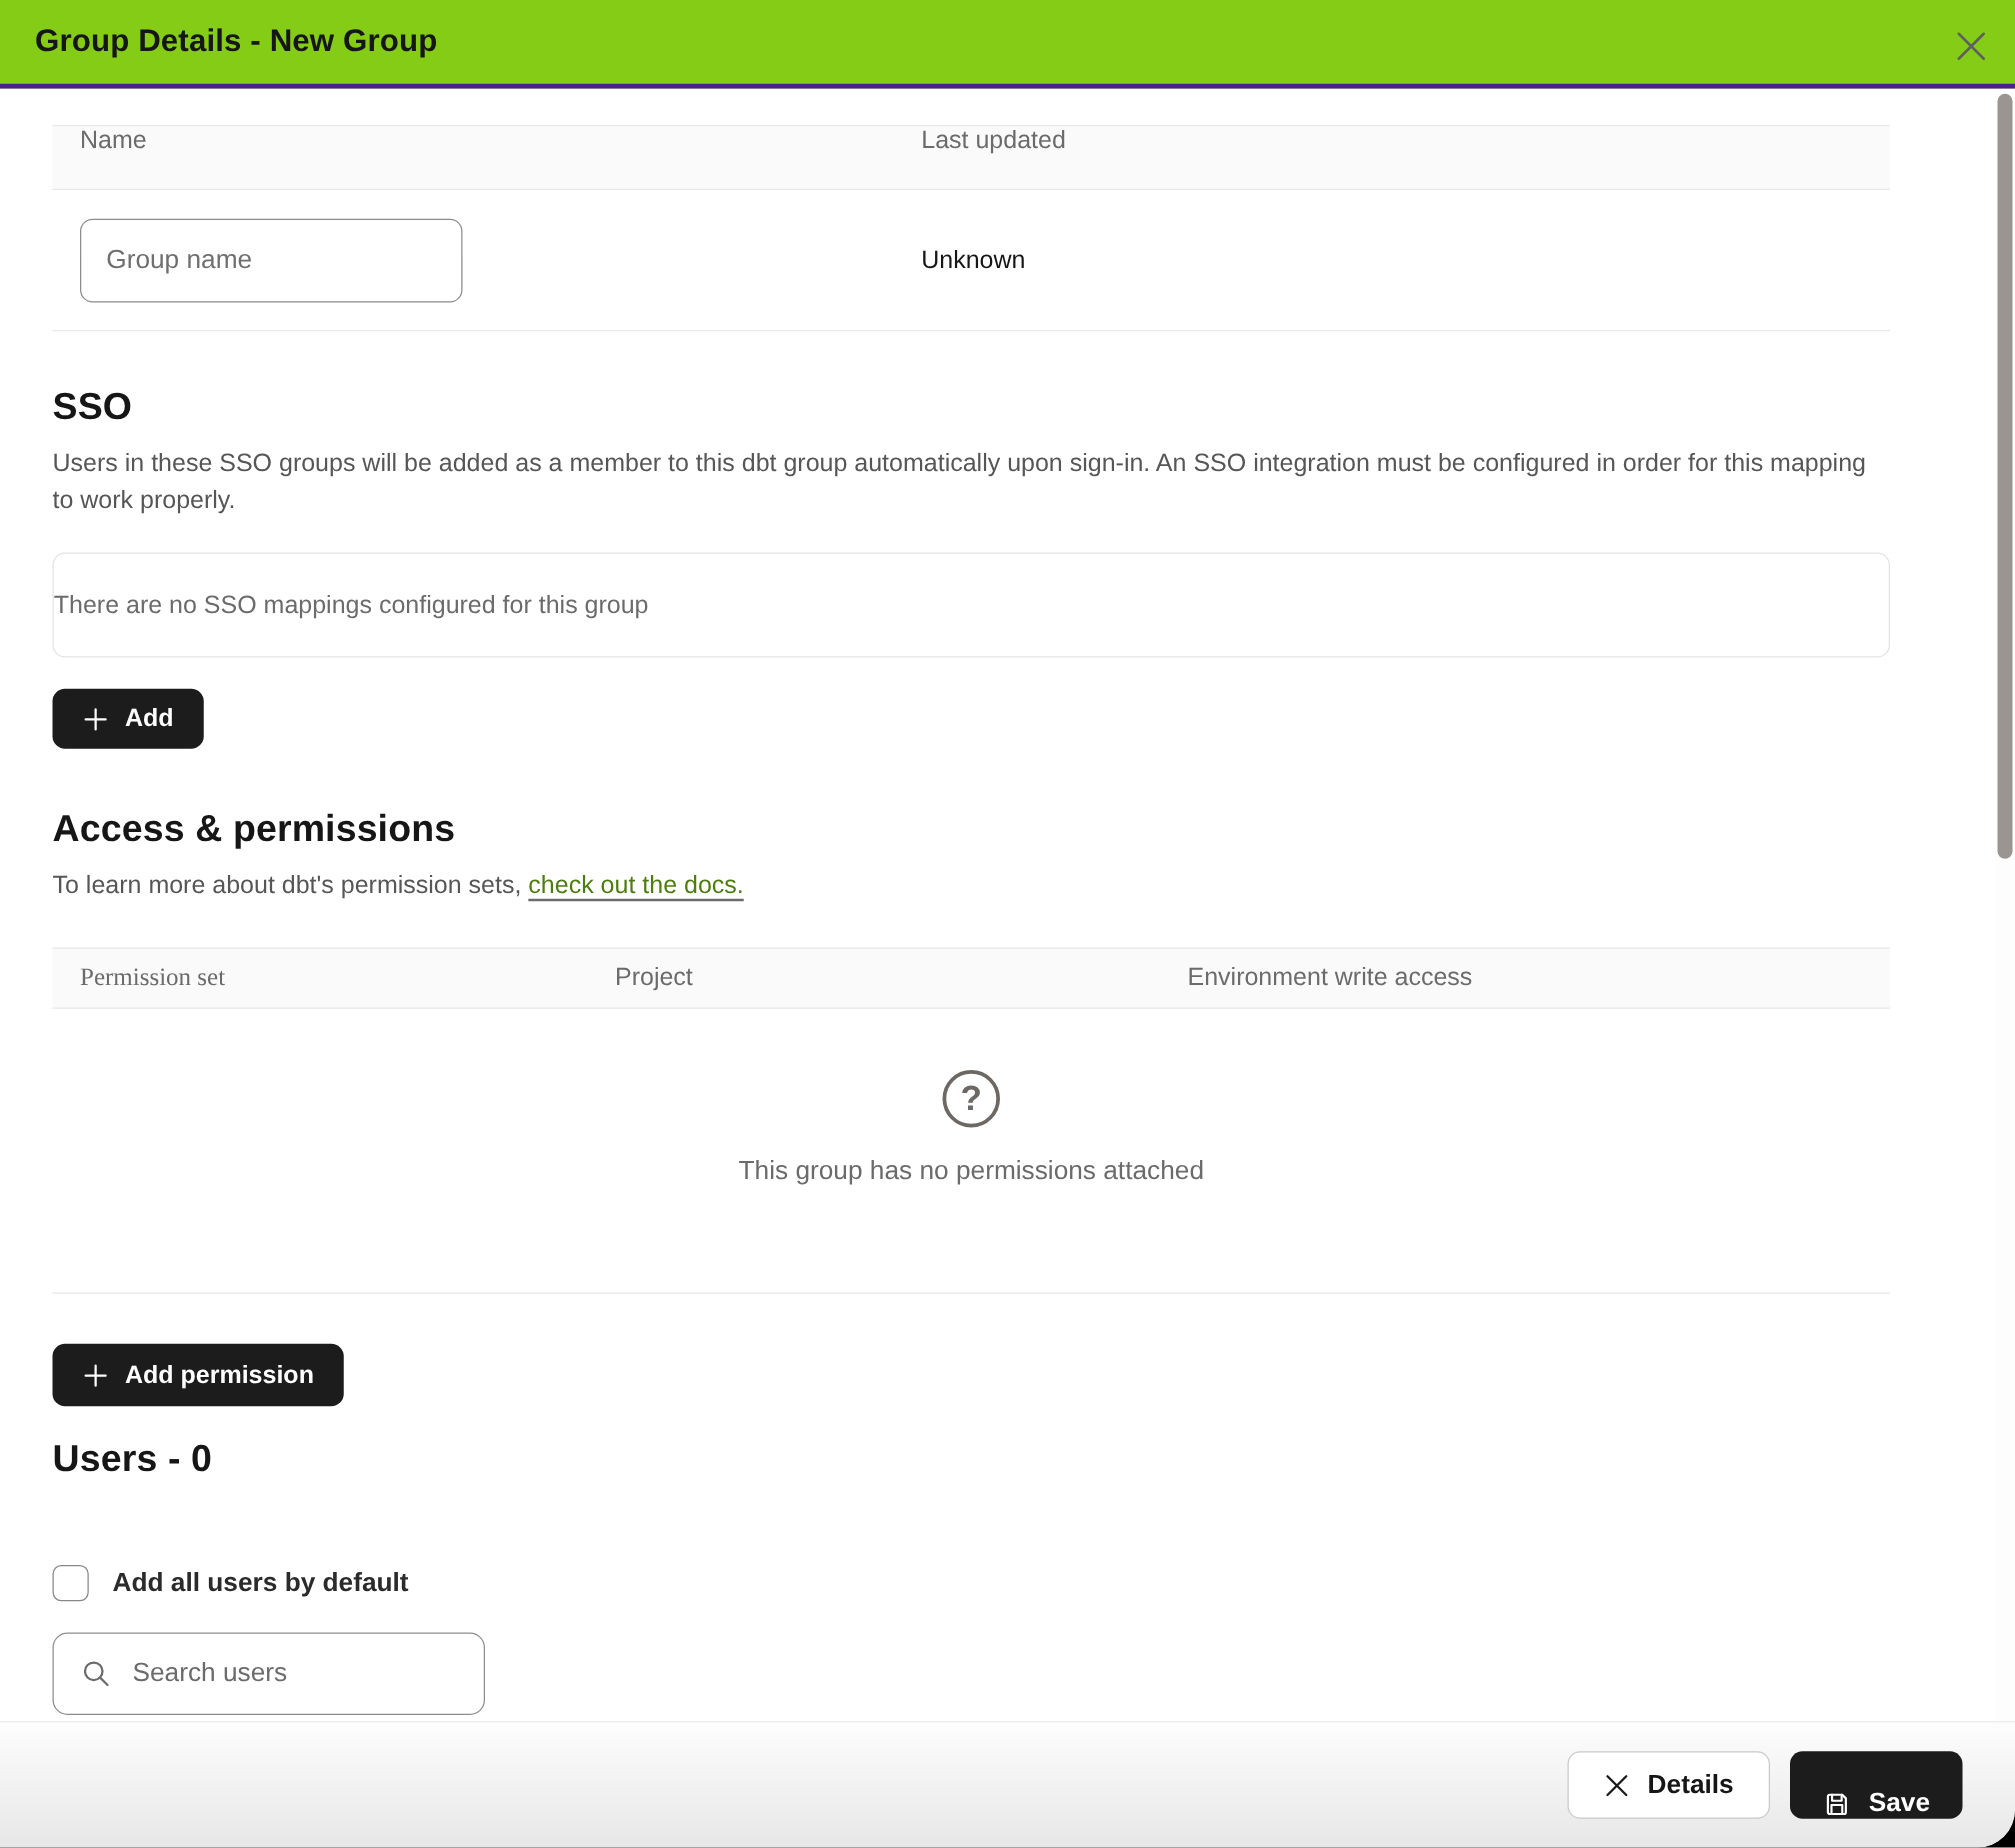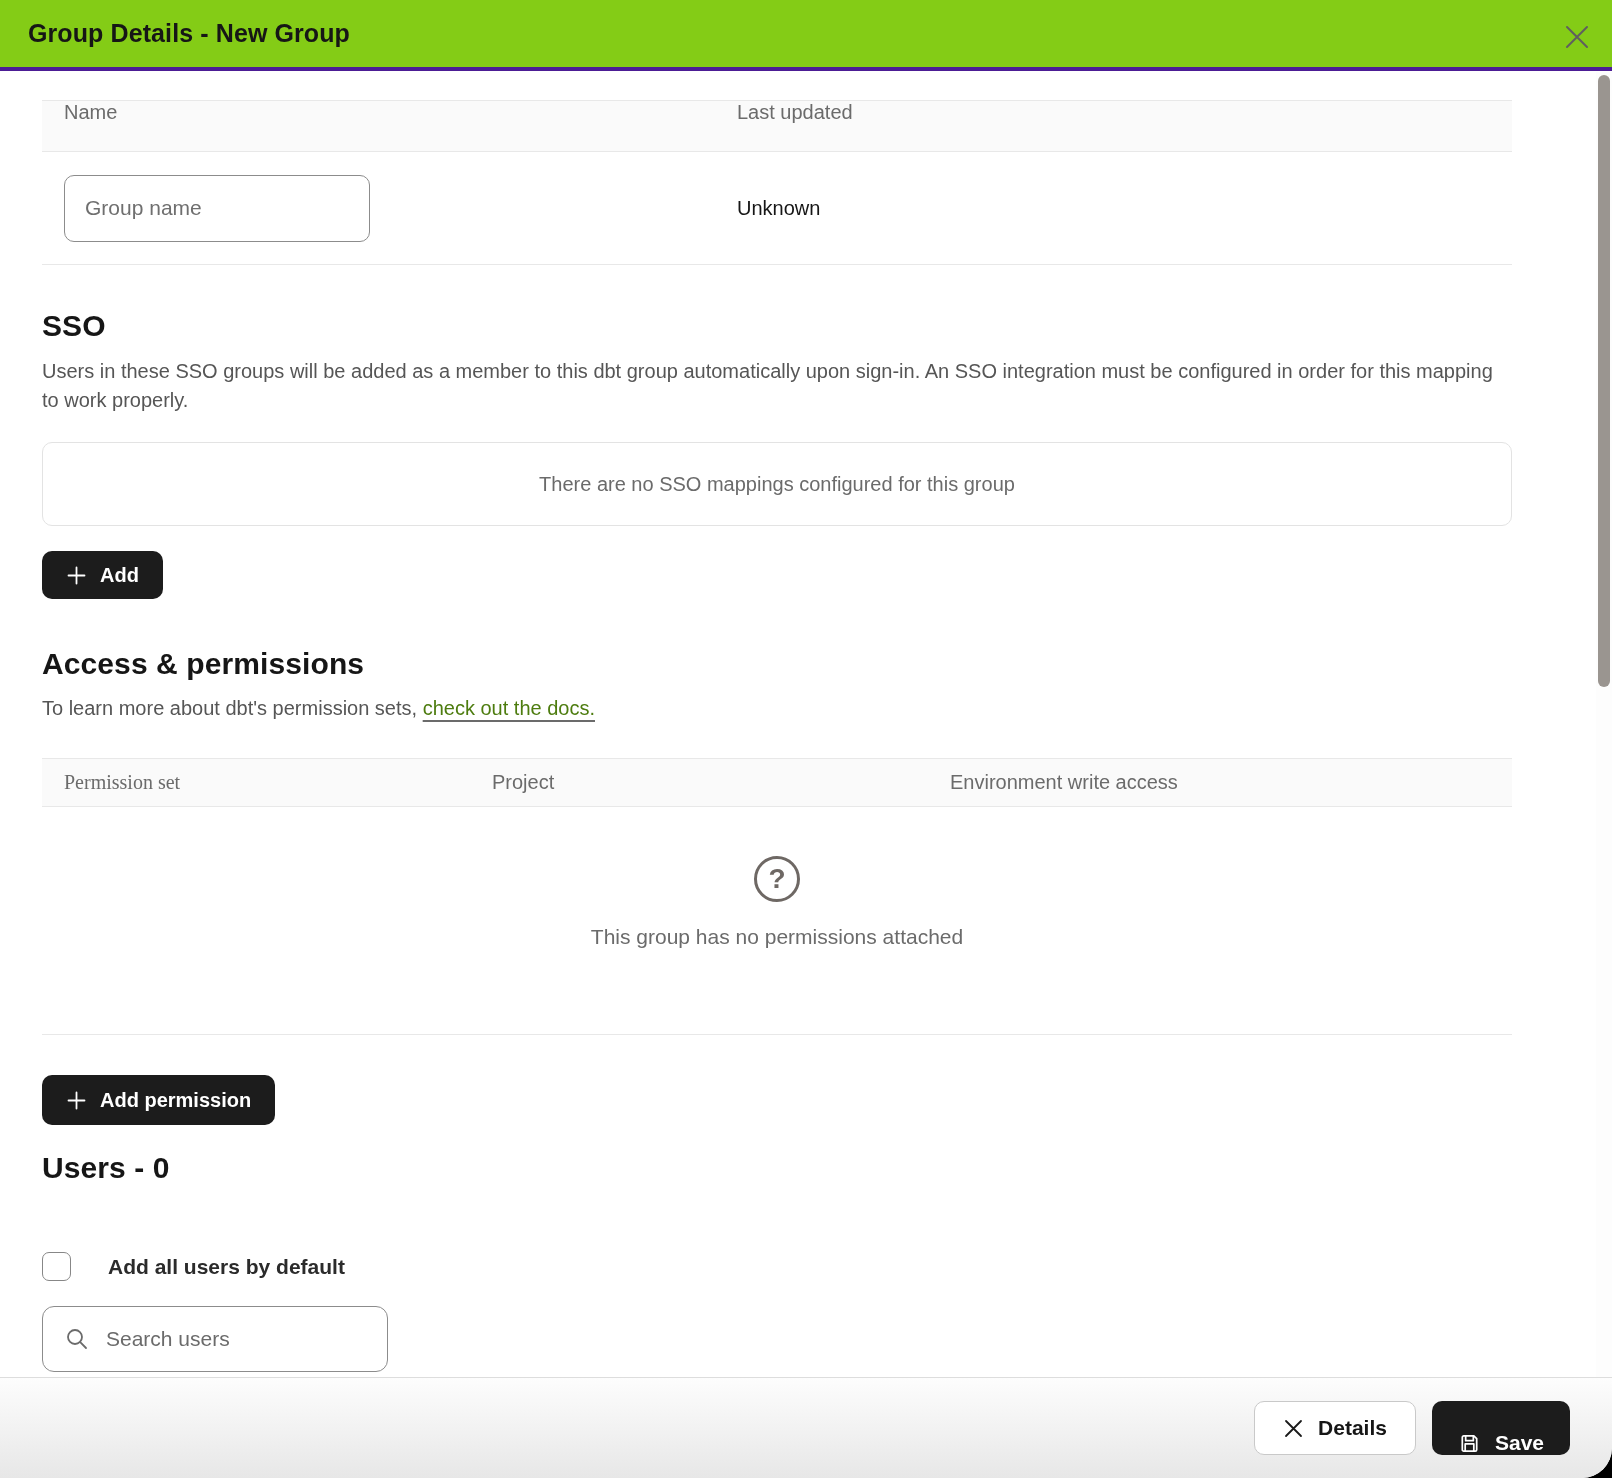--- a/index.html
+++ b/index.html
@@ -93,21 +93,21 @@
   .section-desc { font-size: 20px; color: #565656; line-height: 29px; max-width: 1466px; }
 
   .sso-heading { margin-top: 44px; }
   .sso-desc { margin-top: 14px; }
 
   .empty-box {
     margin-top: 27px;
     width: 1470px; height: 84px;
     border: 1px solid #e3e3e3;
     border-radius: 10px;
-    display: flex; align-items: center; justify-content: center;
+    display: flex; align-items: center; justify-content: flex-start;
   }
   .empty-box-text { font-size: 20px; color: #6b6b6b; }
 
   .dark-btn {
     display: inline-flex; align-items: center; gap: 13px;
     background: #1c1c1c; color: #fff;
     border: none; border-radius: 10px;
     font-size: 20px; font-weight: 600;
     font-family: "Liberation Sans", sans-serif;
     cursor: pointer;
@@ -150,21 +150,21 @@
     border-radius: 50%;
     display: flex; align-items: center; justify-content: center;
     color: #6e6864;
     font-size: 28px; font-weight: 600;
     line-height: 1;
   }
   .perm-empty-text { margin-top: 23px; font-size: 21px; color: #6b6b6b; }
 
   
   .users-heading { margin-top: 26px; }
-  .checkbox-row { margin-top: 67px; display: flex; align-items: center; gap: 37px; }
+  .checkbox-row { margin-top: 67px; display: flex; align-items: center; gap: 19px; }
   .checkbox {
     width: 29px; height: 29px;
     border: 1.5px solid #878787;
     border-radius: 7px;
     background: #fff;
     cursor: pointer;
     appearance: none; -webkit-appearance: none;
   }
   .checkbox-label { font-size: 21px; font-weight: 600; color: #2b2b2b; cursor: pointer; }
   .search-wrap {

